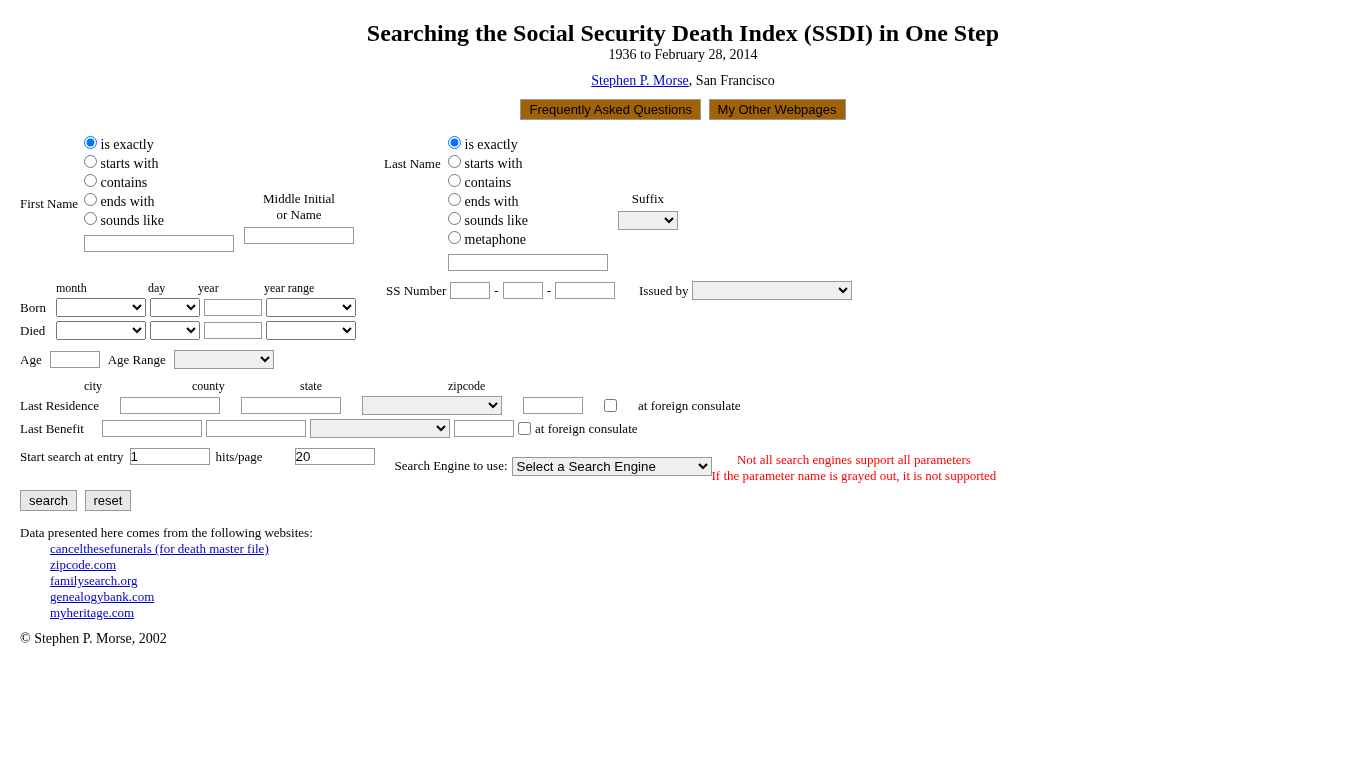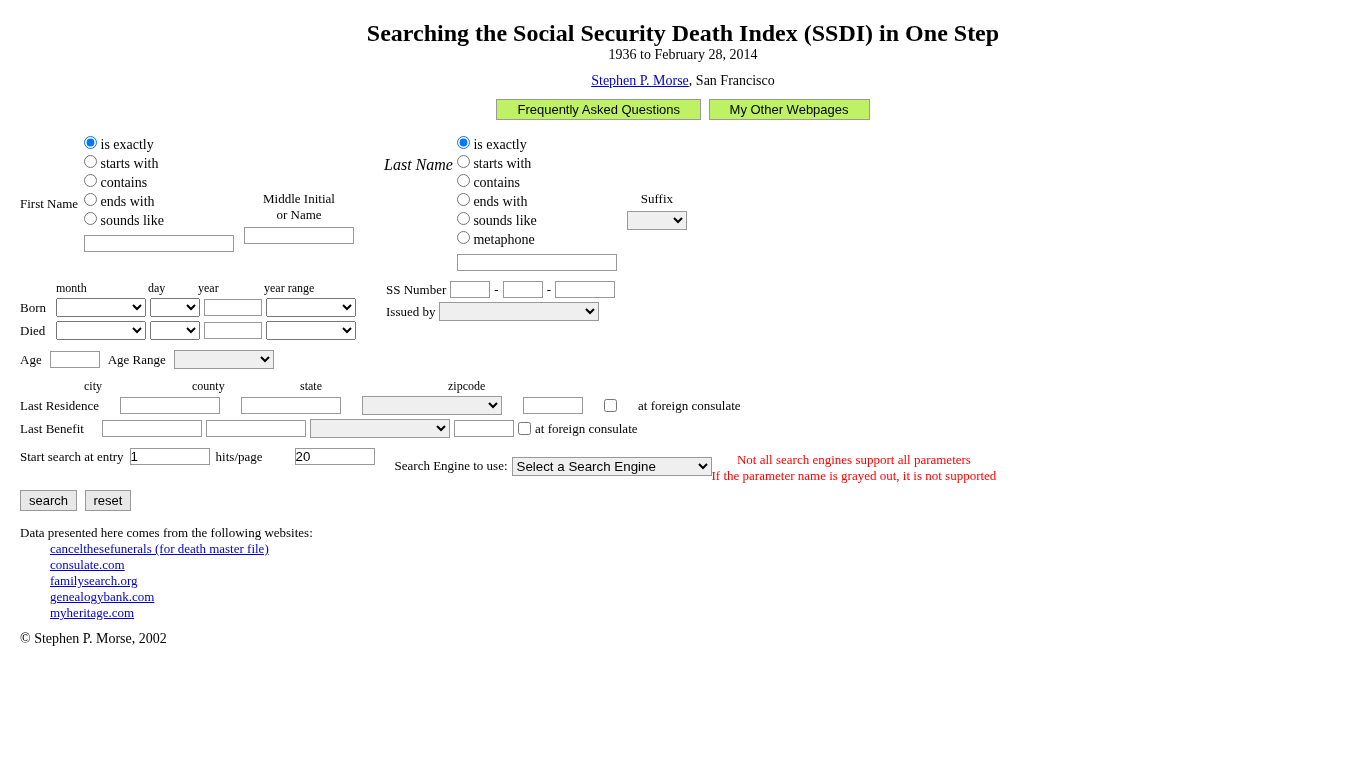--- a/index.html
+++ b/index.html
@@ -29,24 +29,24 @@
       color: #00c;
       text-decoration: underline;
       cursor: pointer;
     }
     .buttons-row {
       text-align: center;
       margin-bottom: 16px;
     }
     .buttons-row button {
       font-size: 13px;
-      padding: 2px 20px;
+      padding: 2px 8px;
       margin: 0 2px;
       cursor: pointer;
-      background: #bef264;
+      background: #a16207;
       border: 1px solid #999;
     }
     .main-form {
       width: 100%;
     }
     .middle-block {
       display: flex;
       flex-direction: column;
       align-items: center;
       margin-right: 20px;
@@ -130,23 +130,22 @@
       padding-top: 60px;
       font-size: 13px;
       min-width: 60px;
     }
 
     .ln-label-col {
       display: flex;
       flex-direction: column;
       justify-content: flex-end;
       padding-top: 20px;
-      font-size: 16px;
+      font-size: 13px;
       min-width: 60px;
-      font-style: italic;
     }
 
     .fn-radios-and-input {
       display: flex;
       flex-direction: column;
       gap: 2px;
     }
 
     .ln-radios-and-input {
       display: flex;
@@ -300,21 +299,21 @@
           <option></option>
           <option>1</option><option>2</option><option>3</option><option>4</option><option>5</option><option>6</option><option>7</option><option>8</option><option>9</option><option>10</option><option>11</option><option>12</option><option>13</option><option>14</option><option>15</option><option>16</option><option>17</option><option>18</option><option>19</option><option>20</option><option>21</option><option>22</option><option>23</option><option>24</option><option>25</option><option>26</option><option>27</option><option>28</option><option>29</option><option>30</option><option>31</option>
         </select>
         <input type="text" style="width: 58px; border: 1px solid rgb(153, 153, 153);">
         <select class="yearrange">
           <option></option><option>±1</option><option>±2</option><option>±5</option><option>±10</option>
         </select>
       </div>
     </div>
 
-    <div style="display:flex; flex-direction:column; gap:4px; font-size:13px;">
+    <div style="display:flex; flex-direction:row; gap:24px; font-size:13px;">
       <div style="display:flex; align-items:center; gap:4px;">
         <span>SS Number</span>
         <input type="text" style="width: 40px; border: 1px solid rgb(153, 153, 153);">
         <span>-</span>
         <input type="text" style="width: 40px; border: 1px solid rgb(153, 153, 153);">
         <span>-</span>
         <input type="text" style="width: 60px; border: 1px solid rgb(153, 153, 153);">
       </div>
       <div style="display:flex; align-items:center; gap:4px;">
         <span>Issued by</span>
@@ -401,21 +400,21 @@
 
   <div class="action-buttons" style="margin-top:6px;">
     <button>search</button>
     <button>reset</button>
   </div>
 
   <div class="footer-section">
     <p>Data presented here comes from the following websites:</p>
     <ul class="footer-links" id="footer-links">
         <li><a href="#">cancelthesefunerals (for death master file)</a></li>
-        <li><a href="#">consulate.com</a></li>
+        <li><a href="#">zipcode.com</a></li>
         <li><a href="#">familysearch.org</a></li>
         <li><a href="#">genealogybank.com</a></li>
         <li><a href="#">myheritage.com</a></li>
       </ul>
     <p class="copyright">© Stephen P. Morse, 2002</p>
   </div>
 
 </div>
 
 </body></html>

